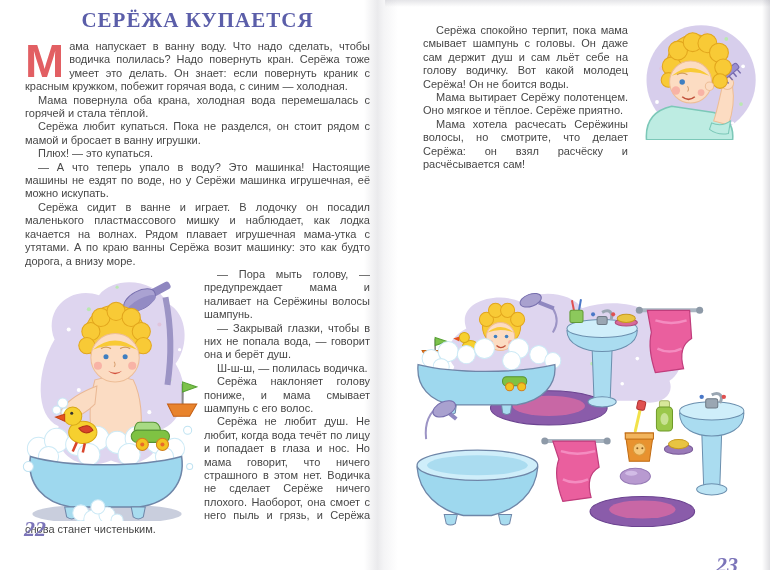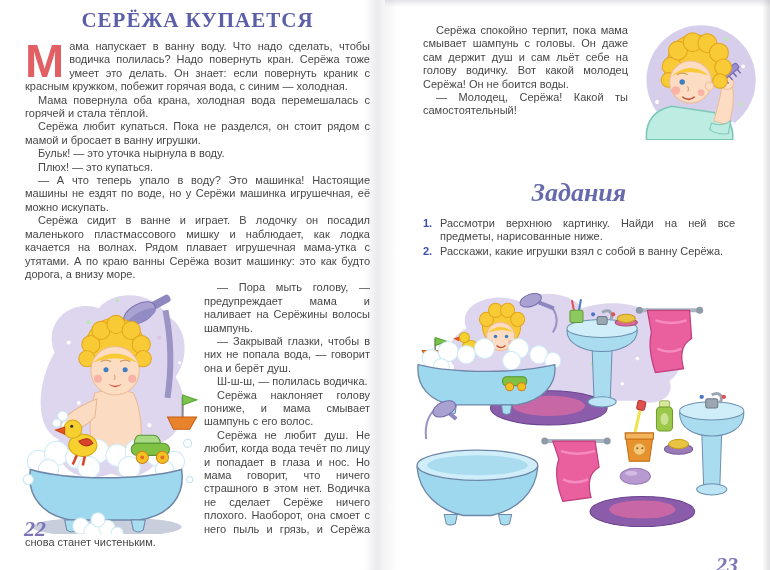--- a/index.html
+++ b/index.html
@@ -47,21 +47,20 @@
 
 <div class="spread">
 
   <div class="page page-left">
     <div class="lp-content">
       <div class="title">СЕРЁЖА КУПАЕТСЯ</div>
       <div class="body-text">
         <p class="p-first"><span class="dropcap">М</span><span>ама напускает в ванну воду. Что надо сделать, чтобы водичка полилась? Надо повернуть кран. Серёжа тоже умеет это делать. Он знает: если повернуть краник с красным кружком, побежит горячая вода, с синим — холодная.</span></p>
         <p>Мама повернула оба крана, холодная вода перемешалась с горячей и стала тёплой.</p>
         <p>Серёжа любит купаться. Пока не разделся, он стоит рядом с мамой и бросает в ванну игрушки.</p>
-        <p>Бульк! — это уточка нырнула в воду.</p>
         <p>Плюх! — это купаться.</p>
         <p>— А что теперь упало в воду? Это машинка! Настоящие машины не ездят по воде, но у Серёжи машинка игрушечная, её можно искупать.</p>
         <p>Серёжа сидит в ванне и играет. В лодочку он посадил маленького пластмассового мишку и наблюдает, как лодка качается на волнах. Рядом плавает игрушечная мама-утка с утятами. А по краю ванны Серёжа возит машинку: это как будто дорога, а внизу море.</p>
 
         <span class="art-left">
           <svg viewBox="0 0 175 250" width="183" height="252">
             <path d="M36,70 C24,40 52,16 80,26 C96,6 136,10 148,34 C168,44 170,76 156,94 C172,120 164,152 140,160 C144,186 116,200 92,190 C64,202 34,186 40,156 C16,146 18,100 36,70 Z" fill="#ded5ef"></path>
             <g>
               <circle cx="50" cy="60" r="2" fill="#ffffff"></circle>
                 <circle cx="70" cy="40" r="2" fill="#b9e8b0"></circle>
@@ -219,34 +218,24 @@
             <circle cx="38" cy="65" r="4" fill="#f8b3a6"></circle>
               <circle cx="62" cy="67" r="3.2" fill="#f8b3a6"></circle>
             <path d="M49,61 Q51,64 49,66" stroke="#d8a070" fill="none"></path>
             <path d="M44,71 Q50,76 56,71" stroke="#c0503a" fill="none" stroke-width="1.5"></path>
           </g>
         </svg>
       </span>
 
       <div class="body-text">
         <p>Серёжа спокойно терпит, пока мама смывает шампунь с головы. Он даже сам держит душ и сам льёт себе на голову водичку. Вот какой молодец Серёжа! Он не боится воды.</p>
-        <p>— Молодец, Серёжа! Какой ты самостоятельный!</p>
+        <p>Мама вытирает Серёжу полотенцем. Оно мягкое и тёплое. Серёже приятно.</p>
+        <p>Мама хотела расчесать Серёжины волосы, но смотрите, что делает Серёжа: он взял расчёску и расчёсывается сам!</p>
       </div>
 
-      <div class="tasks">
-        <div class="tasks-heading">Задания</div>
-        <div class="task">
-          <span class="task-num">1.</span>
-          <span class="task-text">Рассмотри верхнюю картинку. Найди на ней все предметы, нарисованные ниже.</span>
-        </div>
-        <div class="task">
-          <span class="task-num">2.</span>
-          <span class="task-text">Расскажи, какие игрушки взял с собой в ванну Серёжа.</span>
-        </div>
-      </div>
     </div>
 
     <div class="art-bottom">
       <svg viewBox="0 0 350 272" width="352" height="274">
         <path d="M60,40 C50,14 90,2 115,14 C130,0 165,4 175,20 C210,8 250,18 255,42 C278,50 280,80 262,92 C268,108 250,118 232,112 L80,112 C56,116 40,96 48,78 C36,64 44,48 60,40 Z" fill="#ded5ef"></path>
         <g>
           <circle cx="170" cy="30" r="1.8" fill="#fff"></circle>
             <circle cx="200" cy="50" r="1.8" fill="#b9e8b0"></circle>
           <circle cx="230" cy="70" r="1.8" fill="#fff"></circle>
             <circle cx="250" cy="45" r="1.8" fill="#e0c4dc"></circle>

